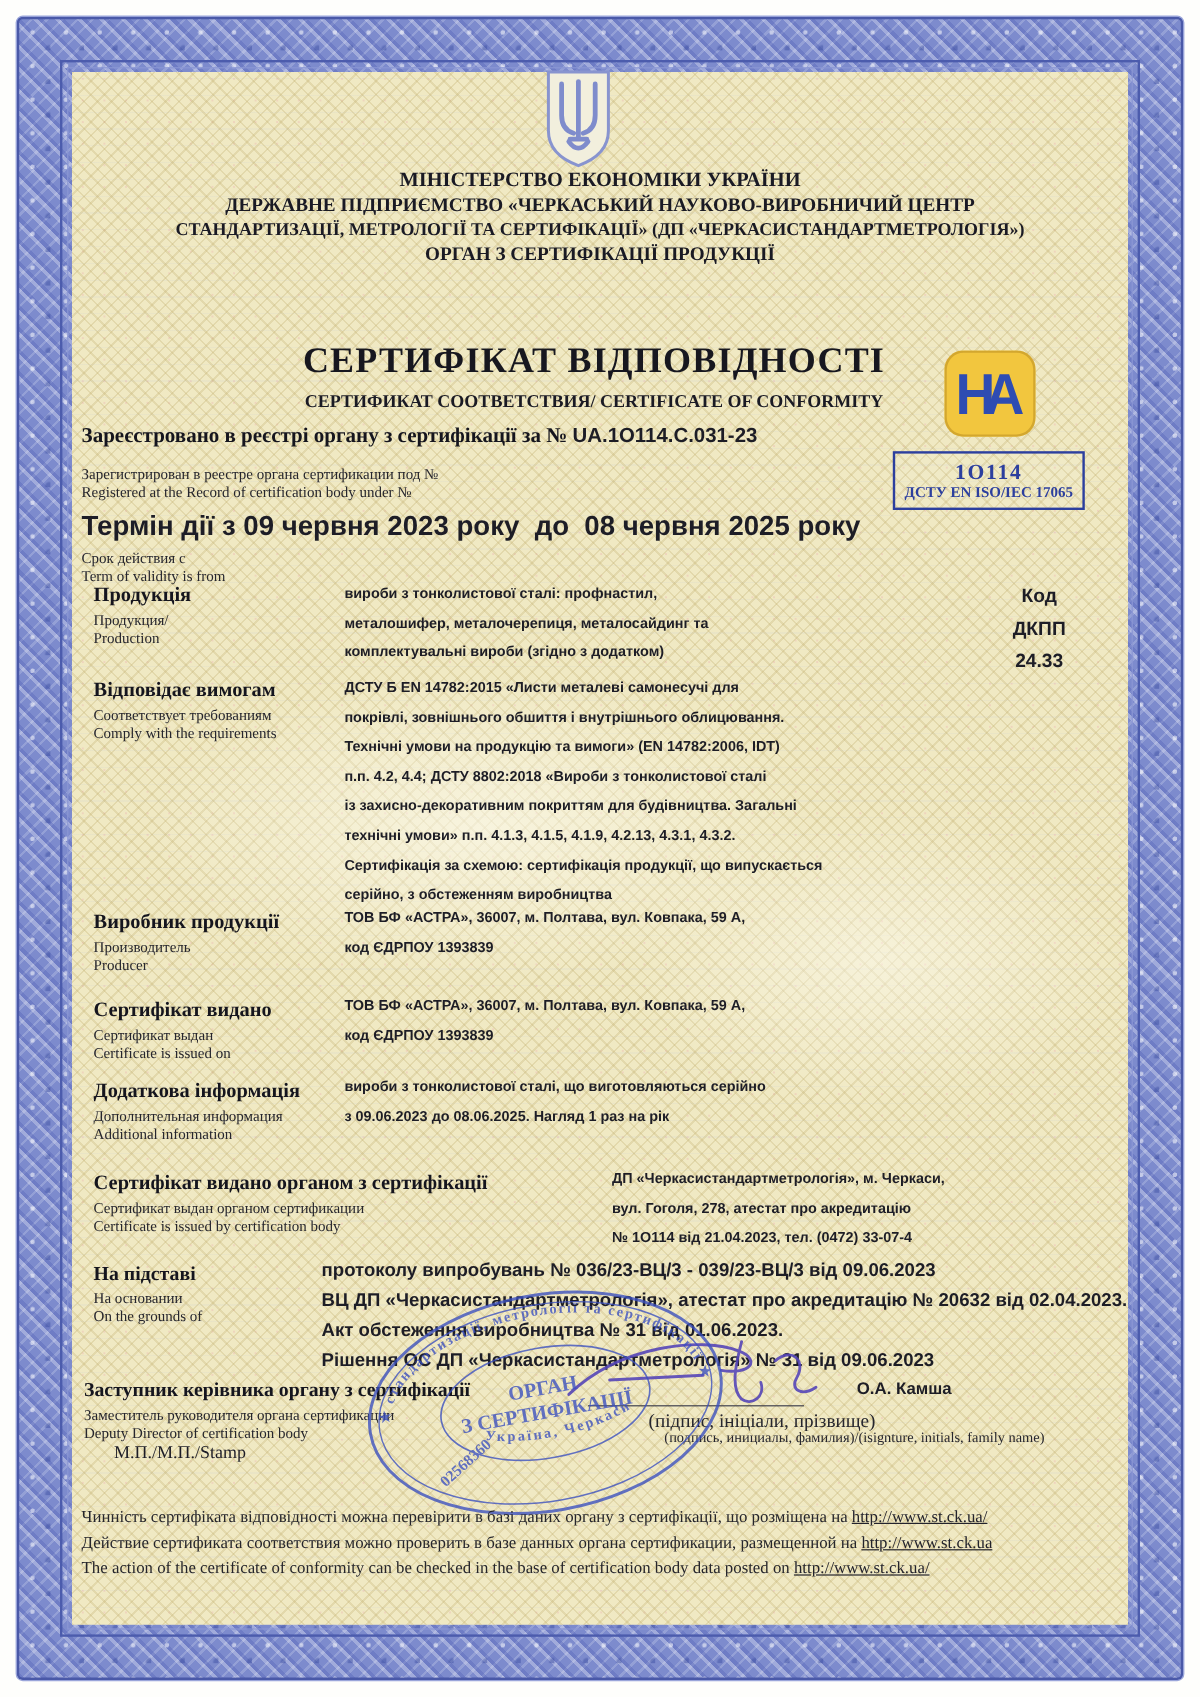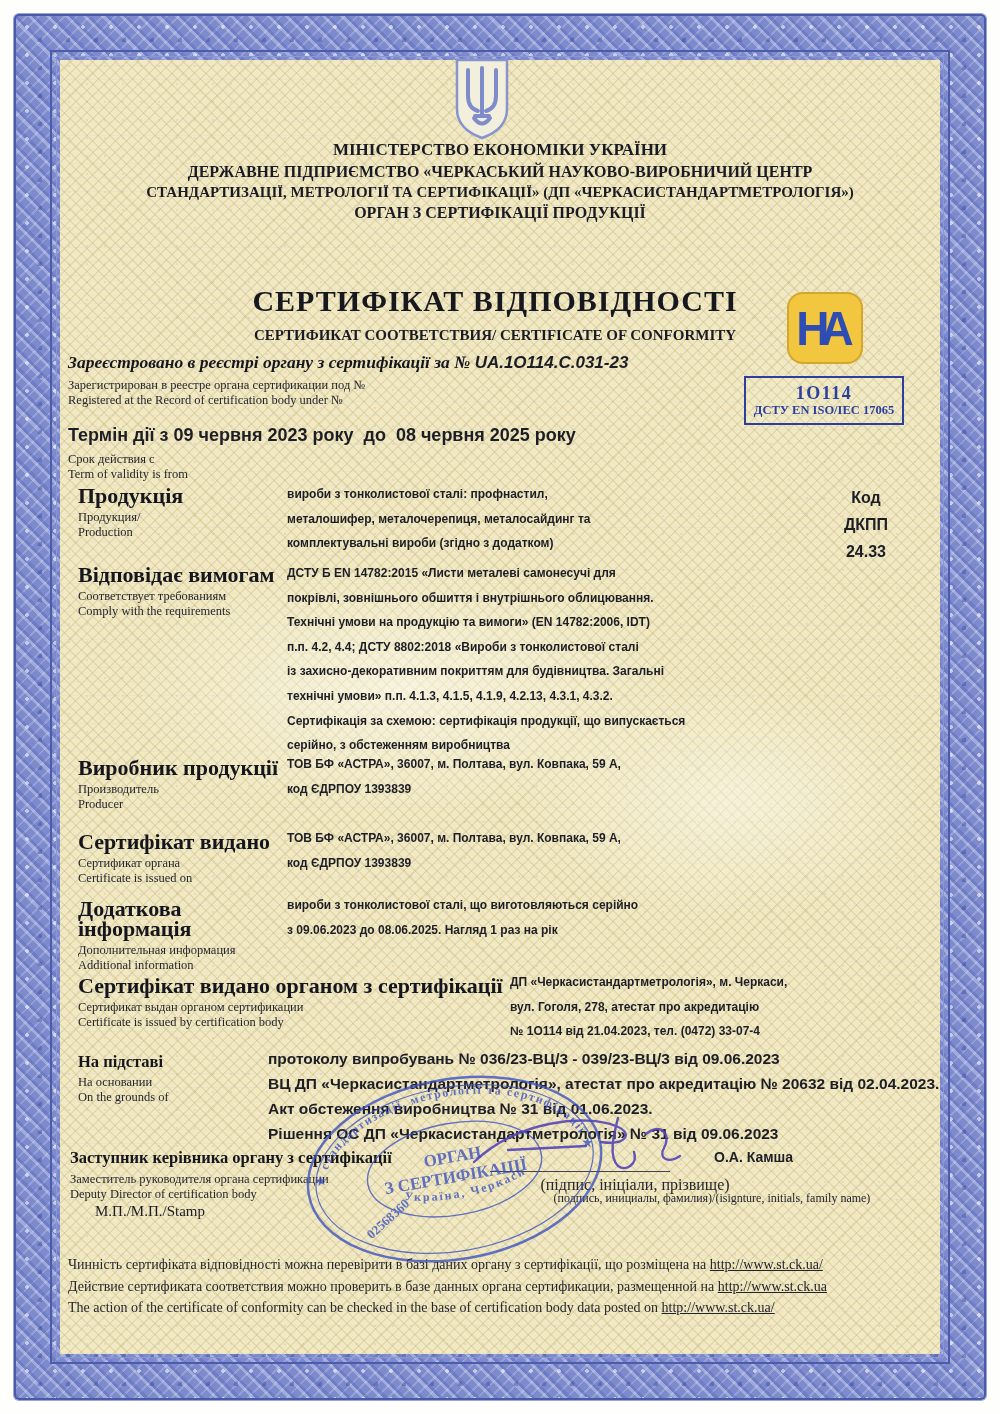--- a/index.html
+++ b/index.html
@@ -20,21 +20,21 @@
   .paper{position:absolute;inset:60px;background-color:#f0e9c3;
     background-image:
       repeating-linear-gradient(45deg, rgba(196,178,116,.30) 0 1.5px, transparent 1.5px 8px),
       repeating-linear-gradient(-45deg, rgba(196,178,116,.30) 0 1.5px, transparent 1.5px 8px),
       repeating-linear-gradient(0deg, rgba(150,170,230,.07) 0 1px, transparent 1px 14px),
       radial-gradient(circle 2px at 9px 6px, rgba(230,120,160,.18) 40%, transparent 50%);
     background-size:auto,auto,auto,18px 18px;}
   .wm{position:absolute;pointer-events:none;}
   .abs{position:absolute;}
   .center{text-align:center;}
-  .lbl{font-size:22px;font-weight:bold;color:#15151e;line-height:20px;}
+  .lbl{font-size:17px;font-weight:bold;color:#15151e;line-height:20px;}
   .sub{font-size:12.5px;color:#26262e;line-height:15px;}
   .val{font-family:"Liberation Sans",sans-serif;font-weight:bold;font-size:12px;
        line-height:24.6px;color:#1d1d26;white-space:pre-line;}
   .hline{font-weight:bold;color:#1a1a24;}
   .title{font-size:30px;font-weight:bold;letter-spacing:1px;color:#17171f;}
   .subtitle{font-size:15px;font-weight:bold;color:#1a1a24;}
   .sansb{font-family:"Liberation Sans",sans-serif;font-weight:bold;color:#1d1d26;}
   .logo-box{width:76px;height:72px;border-radius:16px;background:#f2c63e;
     box-shadow:inset 0 0 0 2px rgba(186,142,34,.55);display:flex;align-items:center;justify-content:center;}
   .logo-glyph{font-family:"Liberation Sans",sans-serif;font-weight:bold;font-size:46px;
@@ -88,29 +88,29 @@
 
   <div class="abs logo-box" style="left:787px;top:292px;">
     <span class="logo-glyph">НА</span>
   </div>
   <div class="abs acc-box" style="left:744px;top:376px;">
     <div class="acc-code">1О114</div>
     <div class="acc-std">ДСТУ EN ISO/IEC 17065</div>
   </div>
 
   <div class="abs" style="left:68px;top:352px;width:700px;">
-    <div style="margin-bottom:5px;font-style:italic;">
+    <div style="margin-bottom:15px;">
       <span class="lbl" style="font-size:17.5px;">Зареєстровано в реєстрі органу з сертифікації за № </span><span class="sansb" style="font-size:17px;">UA.1О114.С.031-23</span>
     </div>
     <div class="sub">Зарегистрирован в реестре органа сертификации под №</div>
     <div class="sub">Registered at the Record of certification body under №</div>
   </div>
 
   <div class="abs" style="left:68px;top:425px;width:700px;">
-    <div class="sansb" style="font-size:18px;margin-bottom:6px;">Термін дії з 09 червня 2023 року&nbsp; до&nbsp; 08 червня 2025 року</div>
+    <div class="sansb" style="font-size:23px;margin-bottom:6px;">Термін дії з 09 червня 2023 року&nbsp; до&nbsp; 08 червня 2025 року</div>
     <div class="sub">Срок действия с</div>
     <div class="sub">Term of validity is from</div>
   </div>
 
   <div class="abs" style="left:78px;top:486px;width:200px;">
     <div class="lbl">Продукція</div>
     <div class="sub" style="margin-top:4px;">Продукция/</div>
     <div class="sub">Production</div>
   </div>
   <div class="abs val" style="left:287px;top:482px;width:540px;">вироби з тонколистової сталі: профнастил,
@@ -139,21 +139,21 @@
   <div class="abs" style="left:78px;top:758px;width:205px;">
     <div class="lbl">Виробник продукції</div>
     <div class="sub" style="margin-top:4px;">Производитель</div>
     <div class="sub">Producer</div>
   </div>
   <div class="abs val" style="left:287px;top:752px;width:580px;">ТОВ БФ «АСТРА», 36007, м. Полтава, вул. Ковпака, 59 А,
 код ЄДРПОУ 1393839</div>
 
   <div class="abs" style="left:78px;top:832px;width:205px;">
     <div class="lbl">Сертифікат видано</div>
-    <div class="sub" style="margin-top:4px;">Сертификат органа</div>
+    <div class="sub" style="margin-top:4px;">Сертификат выдан</div>
     <div class="sub">Certificate is issued on</div>
   </div>
   <div class="abs val" style="left:287px;top:826px;width:580px;">ТОВ БФ «АСТРА», 36007, м. Полтава, вул. Ковпака, 59 А,
 код ЄДРПОУ 1393839</div>
 
   <div class="abs" style="left:78px;top:899px;width:210px;">
     <div class="lbl">Додаткова інформація</div>
     <div class="sub" style="margin-top:4px;">Дополнительная информация</div>
     <div class="sub">Additional information</div>
   </div>

